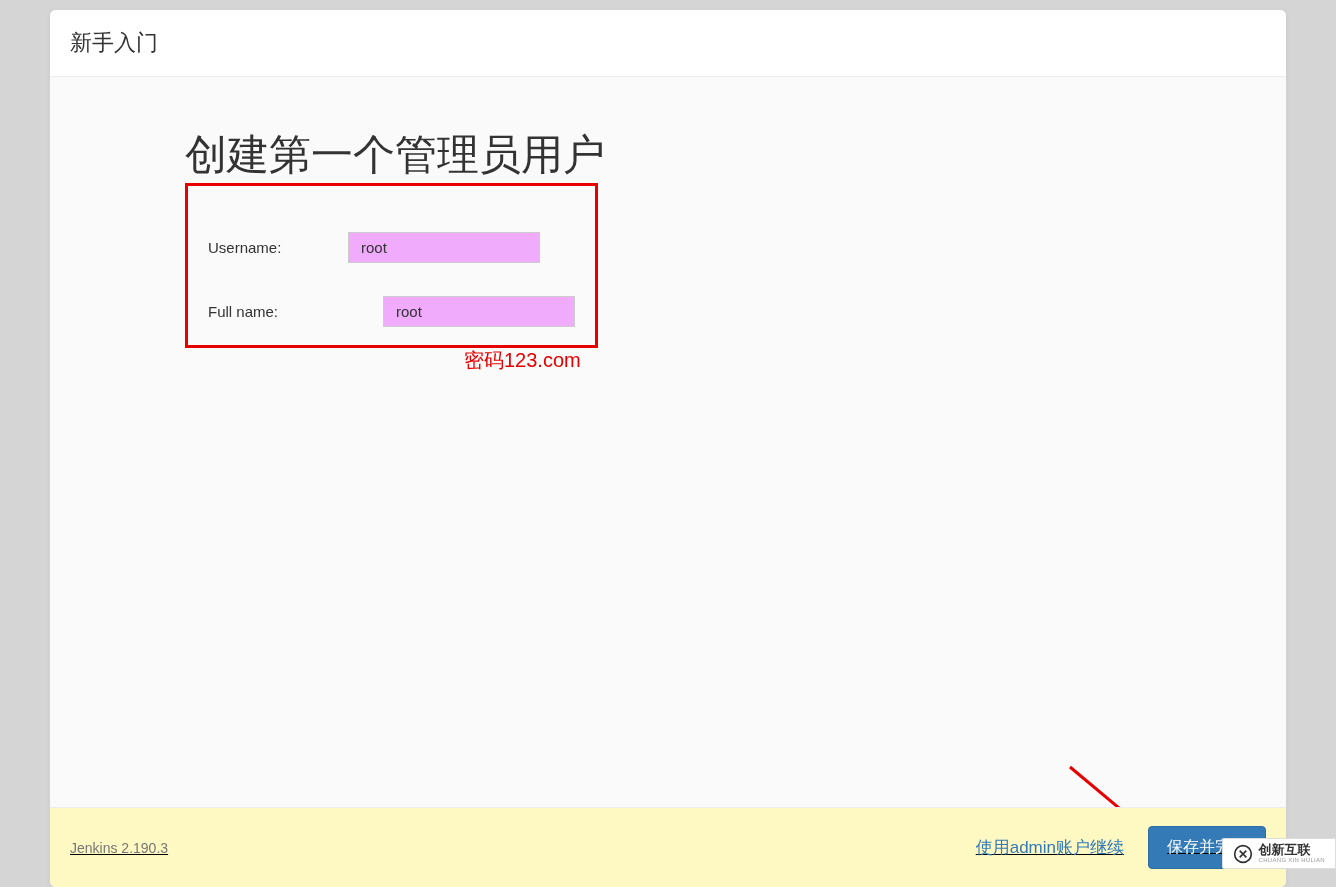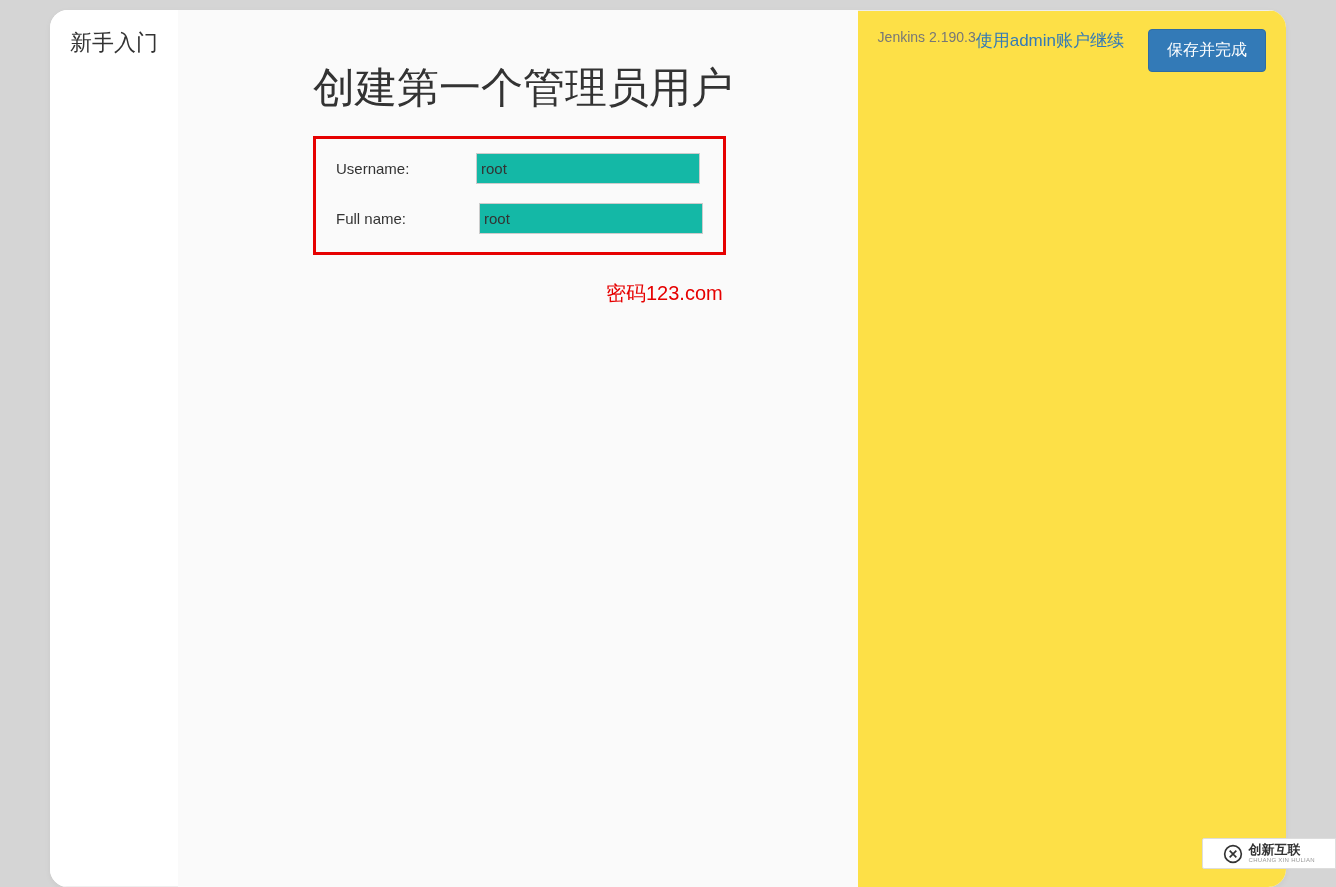--- a/index.html
+++ b/index.html
@@ -12,25 +12,25 @@
       font-family: -apple-system, BlinkMacSystemFont, "Segoe UI", "Microsoft YaHei", sans-serif;
       background: #d5d5d5;
       width: 1336px;
       height: 887px;
       overflow: hidden;
       position: relative;
     }
     
     .dialog {
       background: #fff;
-      border-radius: 18px;
+      border-radius: 6px;
       margin: 10px 50px 0 50px;
       height: 877px;
       display: flex;
-      flex-direction: row;
+      flex-direction: column;
       overflow: hidden;
       box-shadow: 0 2px 6px rgba(0,0,0,0.05);
     }
     
     .dialog-header {
       padding: 18px 20px;
       border-bottom: 1px solid #eee;
       background: #fff;
     }
     
@@ -50,78 +50,79 @@
     
     .content {
       padding-left: 135px;
       padding-top: 50px;
     }
     
     .main-heading {
       font-size: 42px;
       font-weight: 400;
       color: #333;
-      margin-bottom: 20px;
       letter-spacing: 0;
     }
     
     .form-highlight {
       border: 3px solid #e60000;
       width: 413px;
       padding: 13px 20px 18px 20px;
       position: relative;
     }
     
     .form-row {
       display: flex;
       align-items: center;
       margin-bottom: 18px;
       height: 32px;
       position: relative;
+      margin-top: 32px;
     }
     
     .form-row:last-child {
       margin-bottom: 0;
       justify-content: space-between;
     }
     
     .form-label {
       width: 140px;
       font-size: 15px;
       color: #333;
       font-weight: 400;
     }
     
     .form-input {
-      width: 224px;
+      width: 192px;
       height: 31px;
       border: 1px solid #ccc;
-      padding: 4px 4px;
+      padding: 4px 12px;
       font-size: 15px;
       color: #333;
-      background: #14b8a6;
+      background: #f0abfc;
       outline: none;
     }
     
     .password-hint {
       position: absolute;
-      left: 428px;
+      left: 414px;
       top: 270px;
       color: #e60000;
       font-size: 20px;
       font-weight: 500;
       white-space: nowrap;
     }
     
     .dialog-footer {
       border-top: 1px solid #eee;
       padding: 18px 20px;
       display: flex;
-      align-items: flex-start;
-      background: #fde047;
+      align-items: center;
+      background: #fef9c3;
+      text-decoration: underline;
     }
     
     .footer-version {
       font-size: 14px;
       color: #777;
       flex: 0 0 auto;
     }
     
     .footer-spacer {
       flex: 1;
@@ -153,21 +154,21 @@
       height: 170px;
       pointer-events: none;
     }
     
     .watermark {
       position: absolute;
       right: 0;
       bottom: 18px;
       background: #fff;
       border: 1px solid #ddd;
-      padding: 4px 20px;
+      padding: 4px 10px;
       display: flex;
       align-items: center;
       gap: 6px;
       border-radius: 2px 0 0 2px;
     }
     
     .watermark-logo {
       width: 20px;
       height: 20px;
     }

